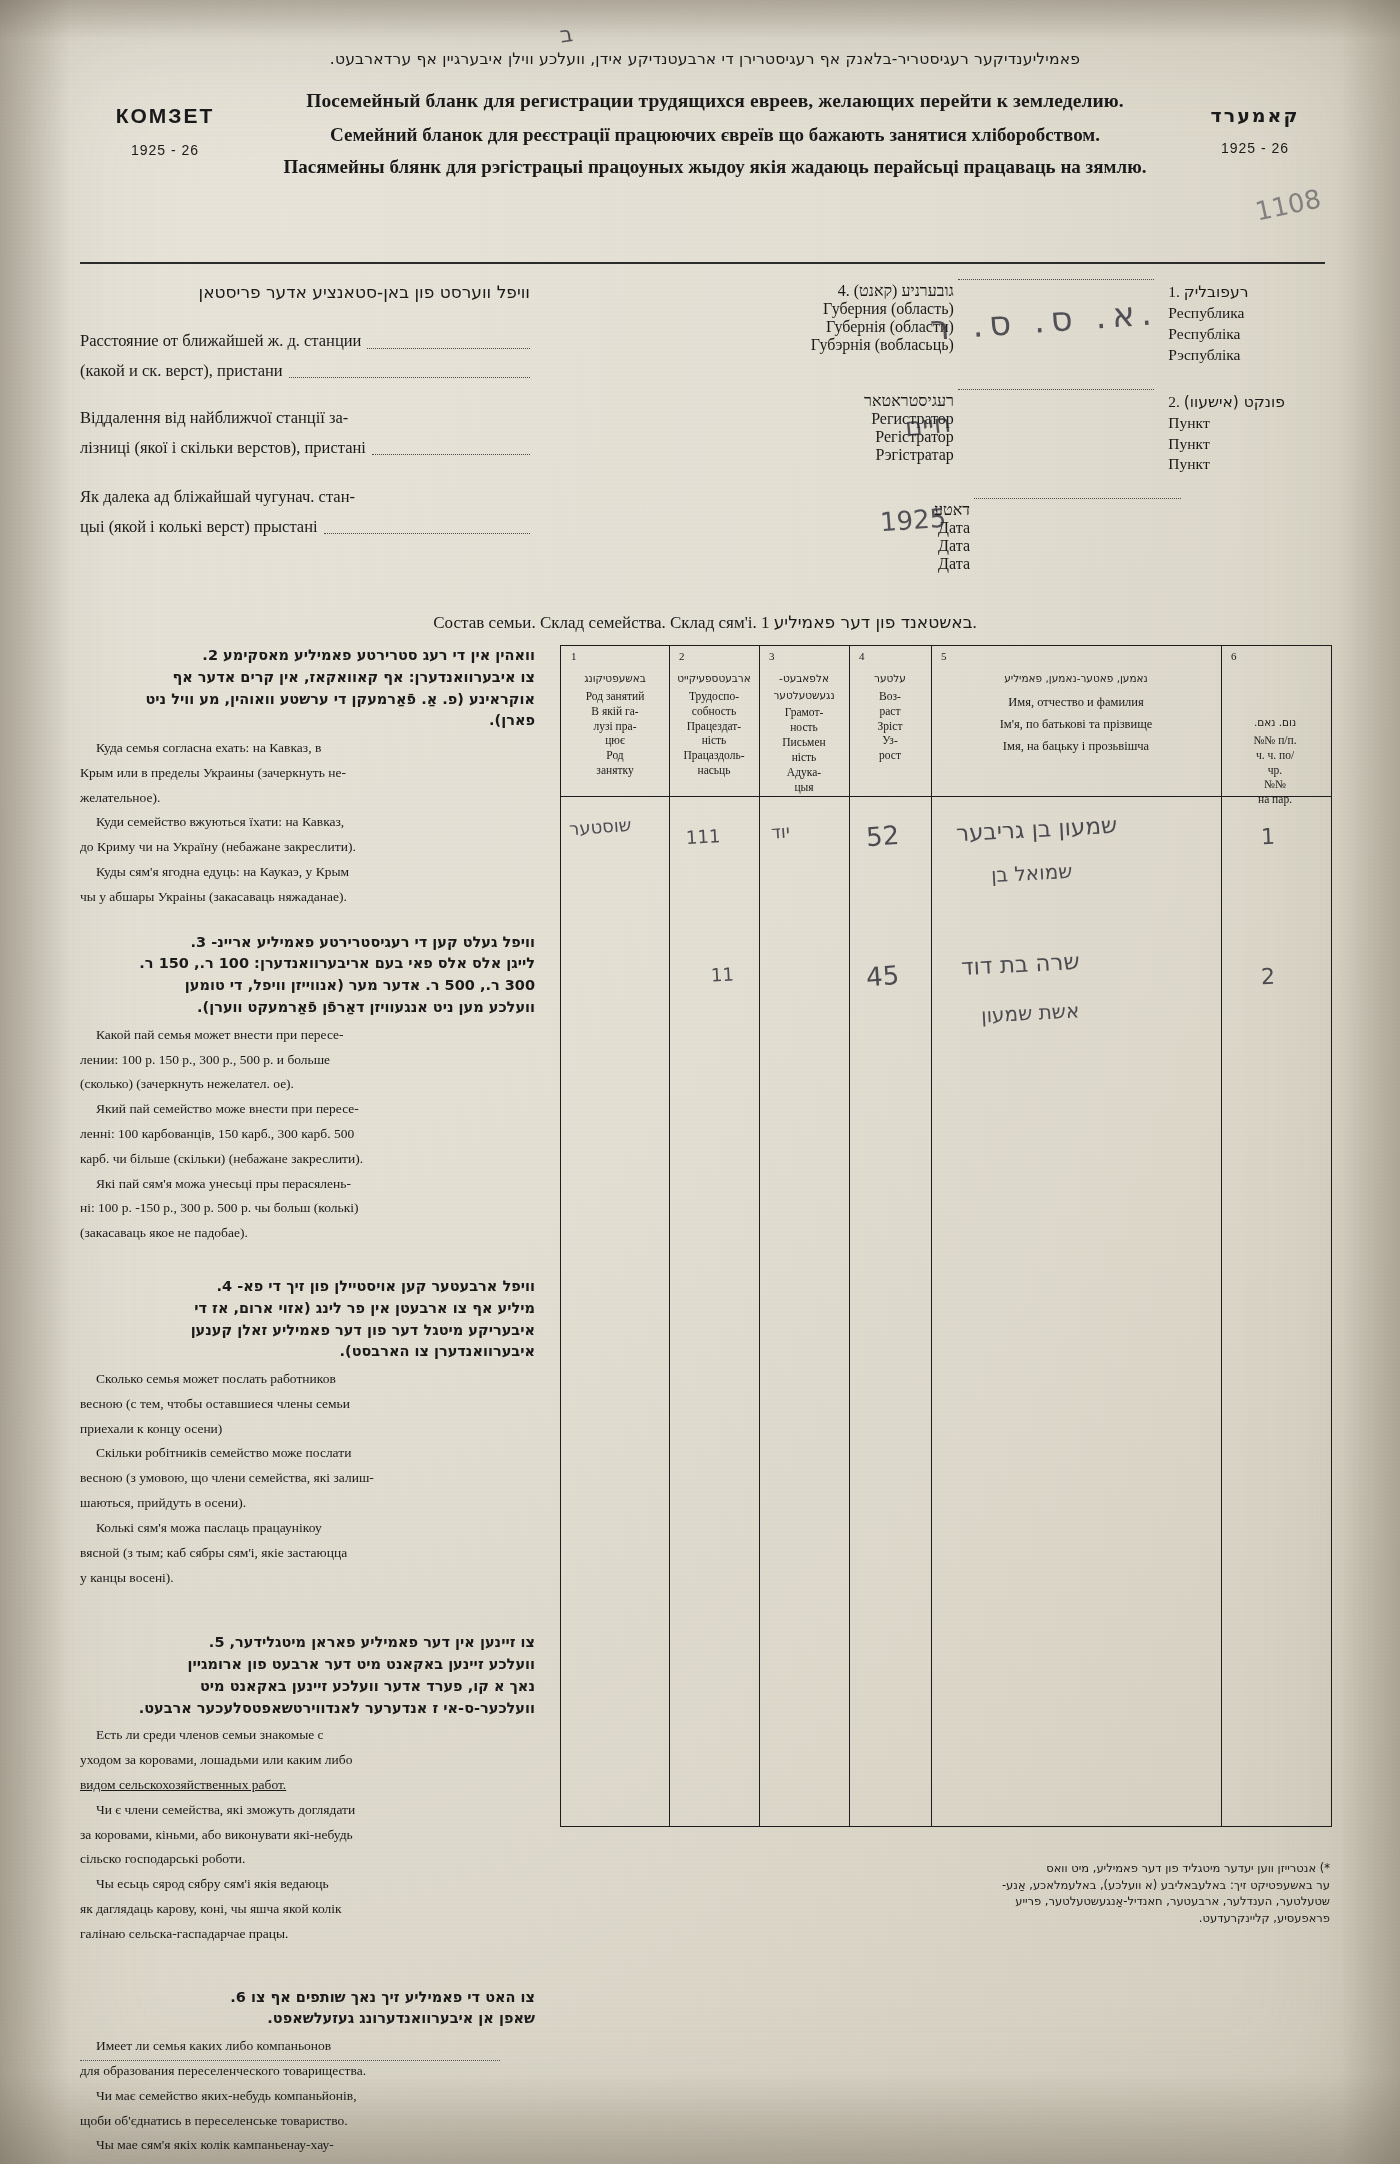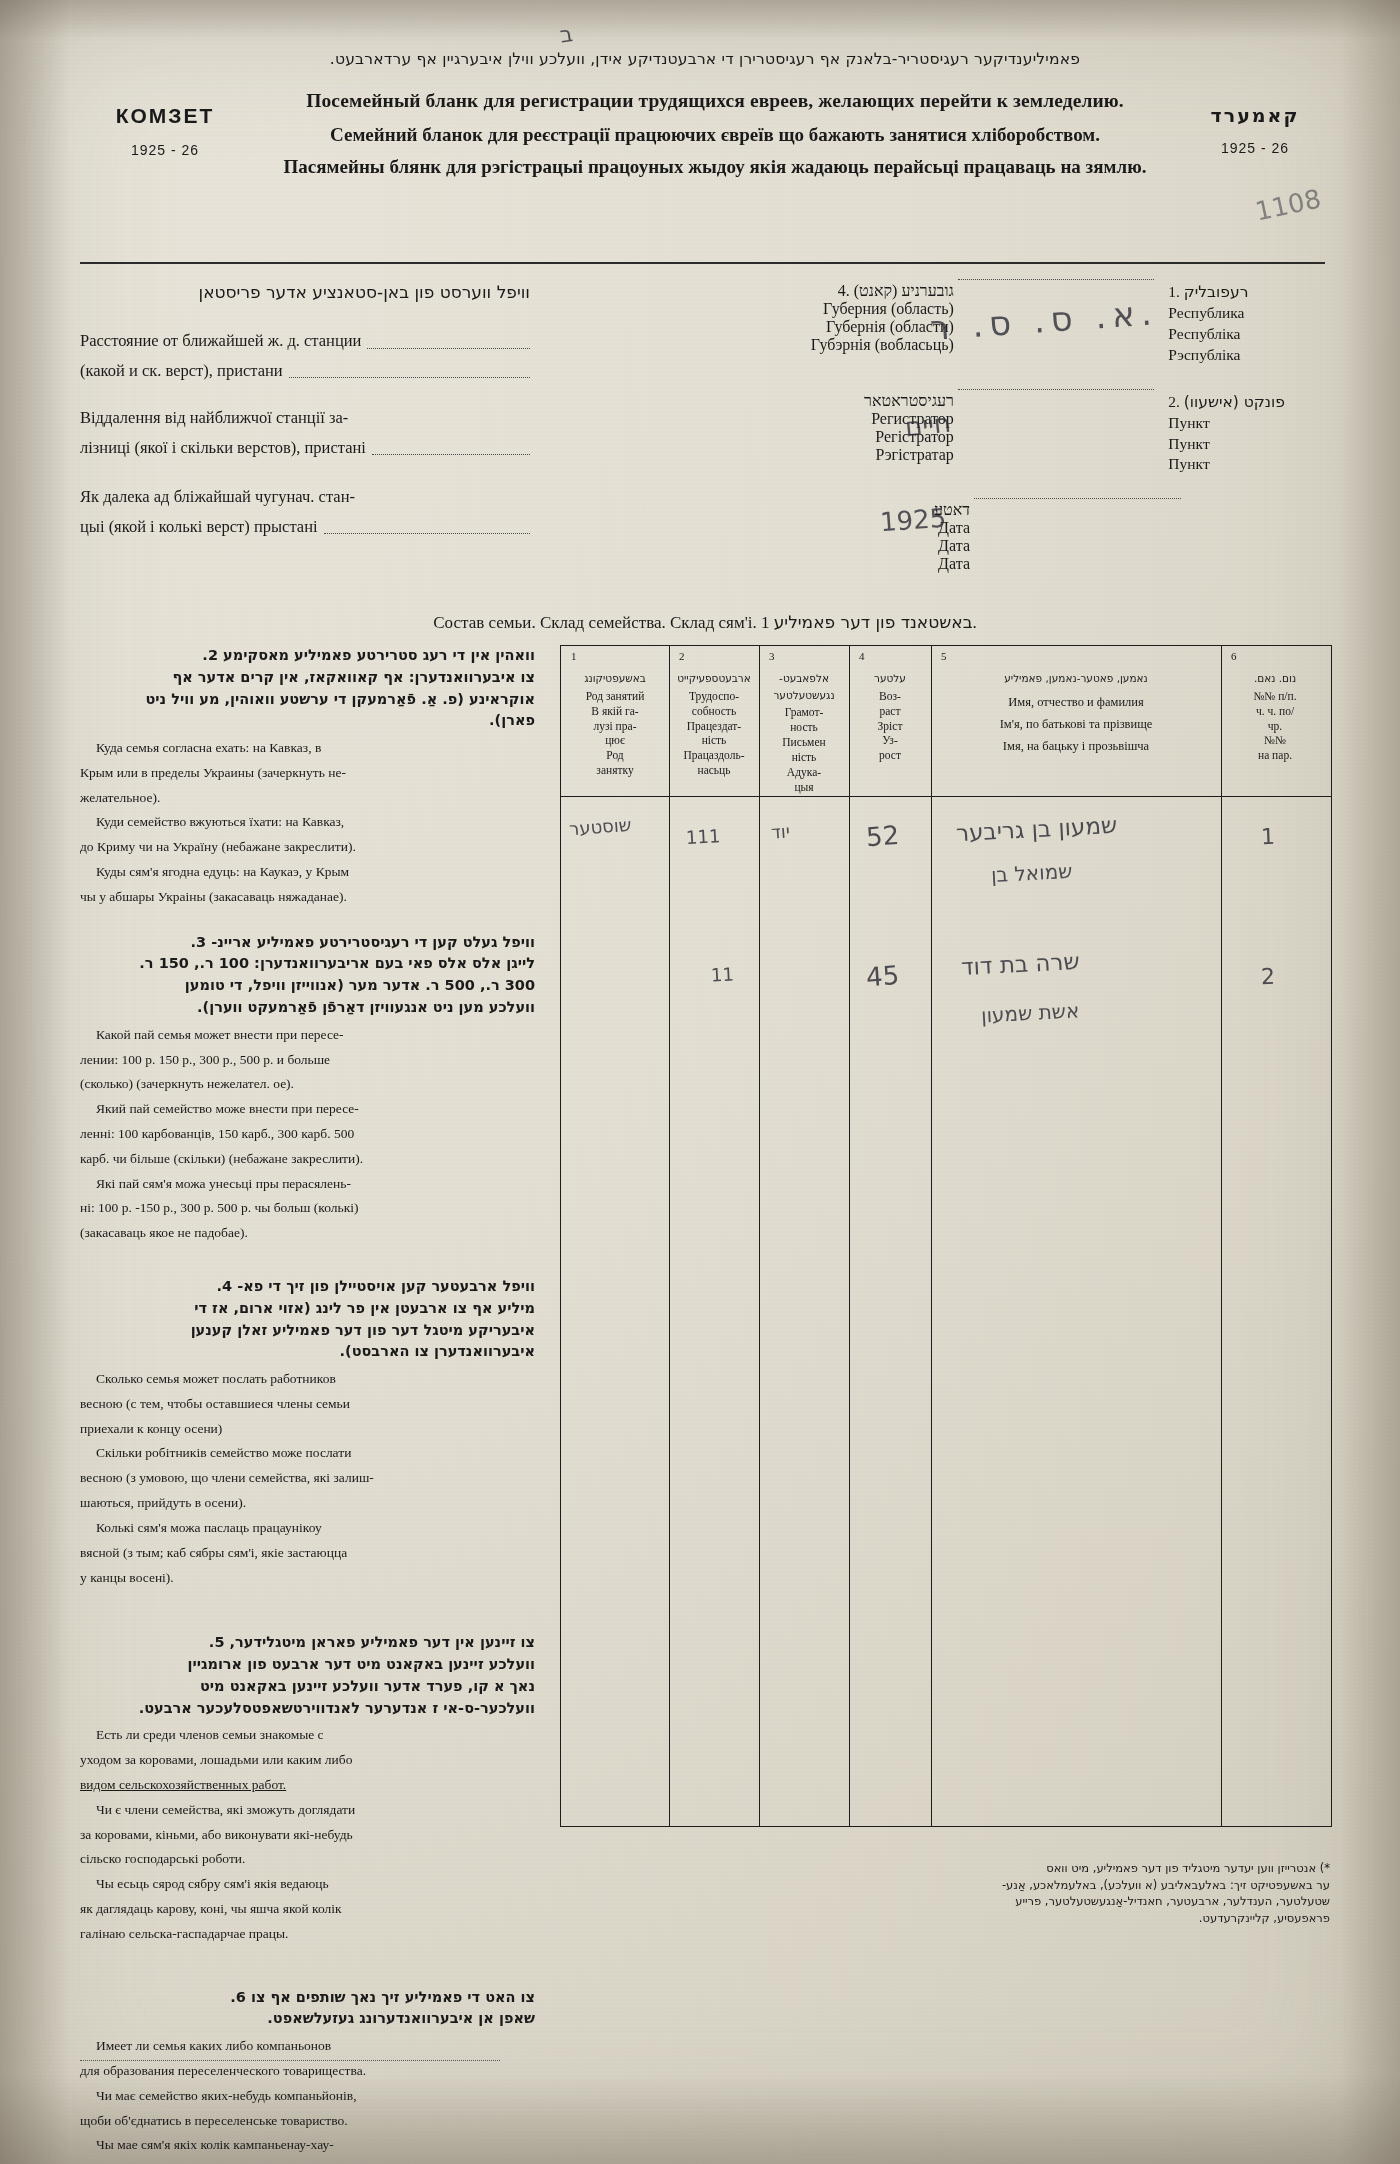--- a/index.html
+++ b/index.html
@@ -291,21 +291,21 @@
       <div>рост</div>
     </div>
 
     <div class="colhead" style="left:374px;width:282px;">
       <span class="y">נאמען, פאטער-נאמען, פאמיליע</span>
       <div style="font-size:12.5px;margin-top:8px;">Имя, отчество и фамилия</div>
       <div style="font-size:12.5px;margin-top:6px;">Ім'я, по батькові та прізвище</div>
       <div style="font-size:12.5px;margin-top:6px;">Імя, на бацьку і прозьвішча</div>
     </div>
 
-    <div class="colhead" style="left:664px;width:100px;">
+    <div class="colhead" style="left:664px;width:100px;margin-top:44px;">
       <span class="y">נום. נאם.</span>
       <div>№№ п/п.</div>
       <div>ч. ч. по/</div>
       <div>чр.</div>
       <div>№№</div>
       <div>на пар.</div>
     </div>
 
     <div class="hw-cell" style="left:8px;top:170px;font-size:18px;transform:rotate(-4deg);">שוסטער</div>
     <div class="hw-cell" style="left:125px;top:180px;font-size:18px;transform:rotate(-3deg);">111</div>

